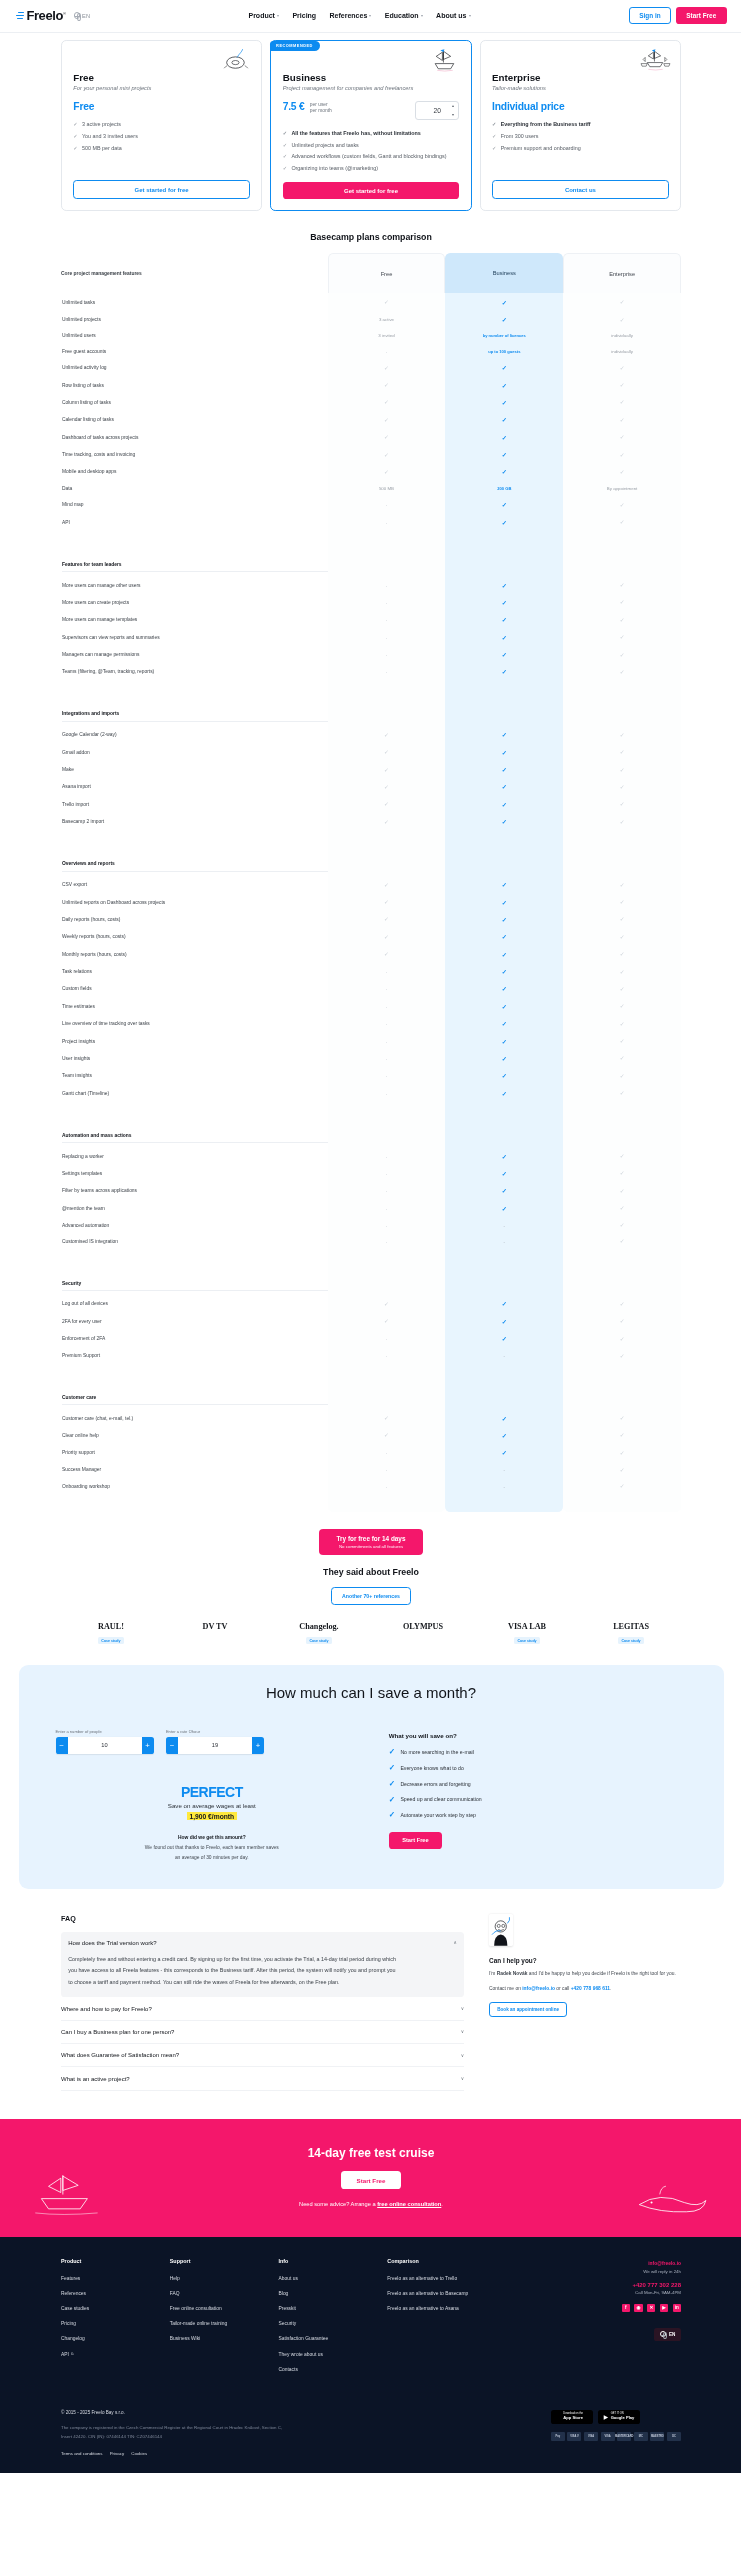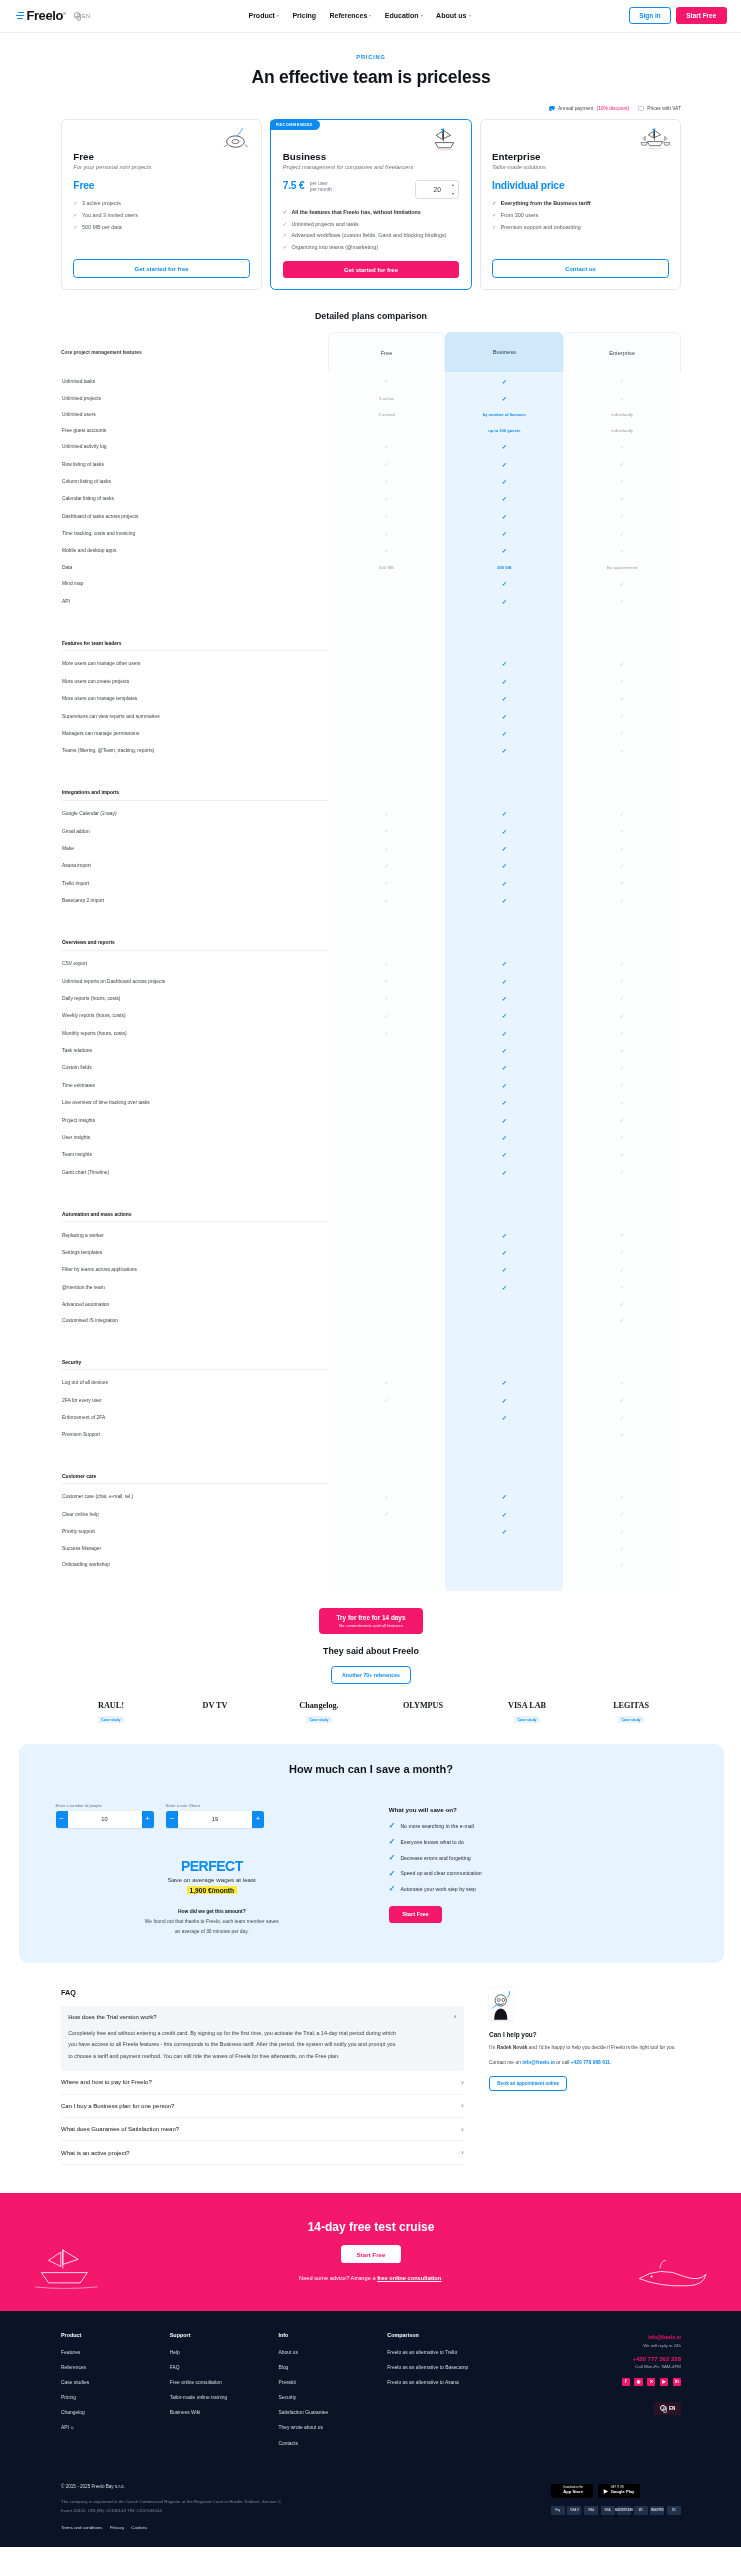--- a/index.html
+++ b/index.html
@@ -116,21 +116,21 @@
   .refs h2{font-size:8.8px;font-weight:800;color:#11141a;}
   .refbtn{display:inline-block;margin-top:10.3px;border:1px solid #0d8bf0;color:#0d8bf0;border-radius:3.6px;
           padding:4.6px 10.3px;font-size:5.2px;font-weight:700;text-decoration:none;}
   .logos{display:flex;justify-content:space-between;align-items:flex-start;padding:14.4px 61px 0;gap:4.1px;}
   .logo-item{flex:1;text-align:center;}
   .logo-mark{height:14.4px;display:flex;align-items:center;justify-content:center;font-weight:800;color:#15181d;font-family:Liberation Serif, serif;}
   .cs{display:inline-block;margin-top:4.1px;background:#e6f3fd;color:#0d8bf0;font-size:3.6px;font-weight:700;
      padding:1.5px 3.6px;border-radius:1.5px;}
   
   .calc{margin:20.6px 18.5px 0;background:#e7f3fe;border-radius:9.3px;padding:18.5px 37px 27px;}
-  .calc h2{text-align:center;font-size:11px;font-weight:700;color:#11141a;}
+  .calc h2{text-align:center;font-size:15px;font-weight:400;color:#11141a;}
   .calc-body{display:flex;gap:20.6px;margin-top:28px;}
   .calc-left{flex:1.05;}
   .inputs{display:flex;gap:12.4px;}
   .ifield{flex:1;max-width:98px;}
   .ilabel{font-size:4.1px;color:#6c737c;display:block;margin-bottom:3.1px;}
   .spin{display:flex;height:17.5px;border-radius:2.6px;overflow:hidden;box-shadow:0 0.5px 1px rgba(17,20,26,.08);}
   .spin button{width:15.5px;border:none;background:#0d8bf0;color:#fff;font-size:7.7px;line-height:1;cursor:pointer;}
   .spin .fld{flex:1;background:#fff;border:none;text-align:center;font-size:5.7px;color:#2b3037;font-family:inherit;}
   .perfect{font-size:14px;font-weight:800;color:#0d8bf0;letter-spacing:-0.5px;text-align:center;margin-top:30px;}
   .save-line{text-align:center;font-size:6.2px;color:#2b3037;margin-top:2.1px;}
@@ -241,35 +241,20 @@
           <i class="caret"></i>
         </a>
     </nav>
     <div class="hdr-actions">
       <a class="btn btn-outline-blue">Sign in</a>
       <a class="btn btn-pink">Start Free</a>
     </div>
   </header>
   <div class="hr-soft"></div>
 
-  <section class="hero">
-    <div class="eyebrow">PRICING</div>
-    <h1 class="hero-title">An effective team is priceless</h1>
-    <div class="toggles">
-      <label class="toggle">
-        <span class="cbx on"></span>
-        <span>Annual payment</span>
-        <span class="disc">(10% discount)</span>
-      </label>
-      <label class="toggle">
-        <span class="cbx"></span>
-        <span>Prices with VAT</span>
-      </label>
-    </div>
-  </section>
 
   <section class="plans">
 
     <div class="card">
       <svg class="card-art" viewBox="0 0 60 48">
         <ellipse cx="28" cy="28" rx="17" ry="11" fill="none" stroke="#11141a" stroke-width="1.4"></ellipse>
         <ellipse cx="28" cy="28" rx="7" ry="4" fill="none" stroke="#11141a" stroke-width="1.2"></ellipse>
         <path d="M31 18 C36 10 40 8 42 2" fill="none" stroke="#0d8bf0" stroke-width="1.4"></path>
         <path d="M12 34 Q8 36 6 39 M46 34 Q50 36 52 39" stroke="#11141a" stroke-width="1" fill="none"></path>
       </svg>
@@ -373,21 +358,21 @@
             <span class="tick">✓</span>
             <span>Premium support and onboarding</span>
           </li>
       </ul>
       <div class="cta">
         <a class="btn btn-outline-blue">Contact us</a>
       </div>
     </div>
   </section>
 
-  <h2 class="sec-title">Detailed plans comparison</h2>
+  <h2 class="sec-title">Basecamp plans comparison</h2>
   <section class="cmp">
     <div class="tbl-wrap" id="tblwrap">
       <table class="cmp-table" id="cmp-table">
           <tbody>
             <tr class="head">
               <td class="lbl"><b>Core project management features</b></td>
               <td class="val">
                 <div class="headcell plain">Free</div>
               </td>
               <td class="val">

